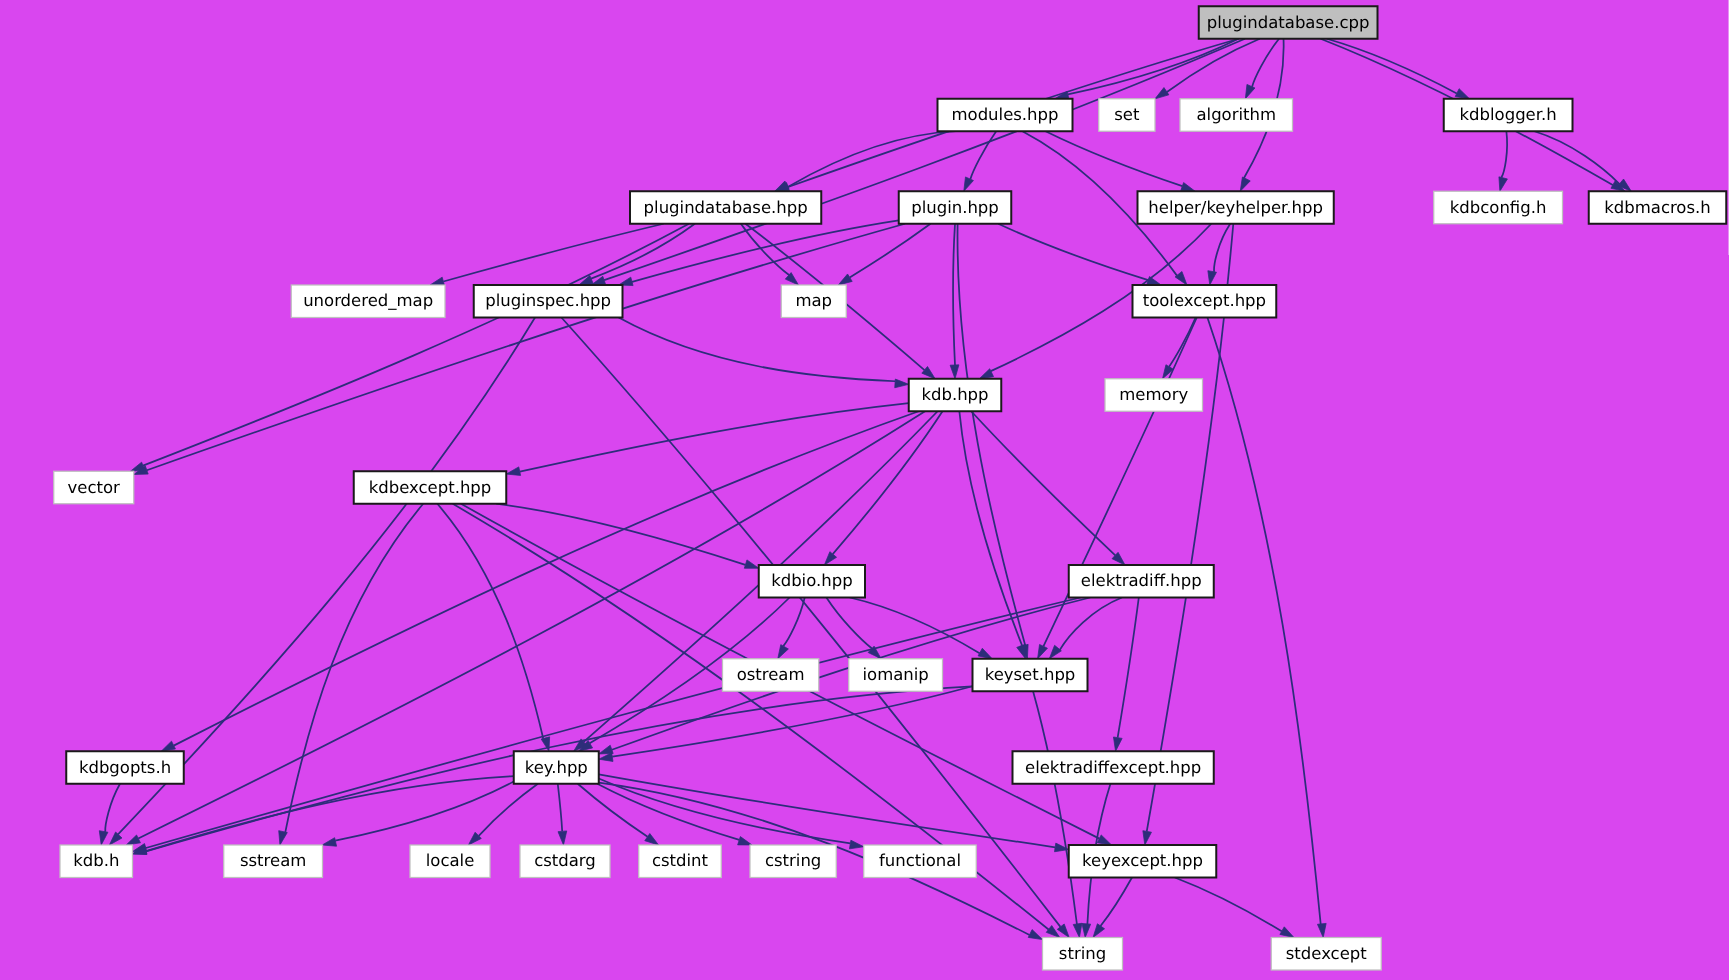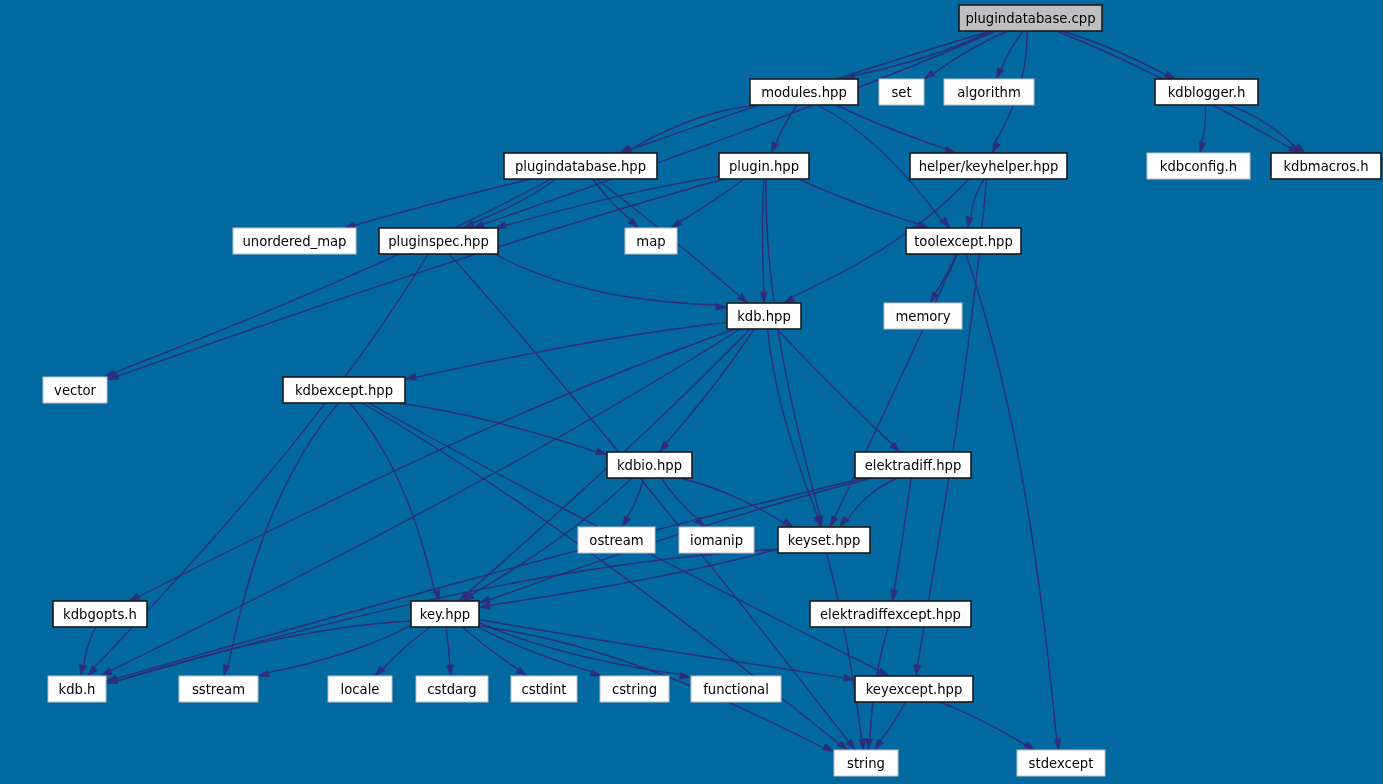--- a/index.html
+++ b/index.html
@@ -4,21 +4,21 @@
 <style>
   html, body {
     margin: 0;
     padding: 0;
     background: #ffffff;
   }
   #graph-root {
     position: relative;
     width: 1383px;
     height: 784px;
-    background: #0369a1;
+    background: #d946ef;
     font-family: "DejaVu Sans", "Liberation Sans", sans-serif;
     overflow: hidden;
   }
   svg#graph-svg {
     position: absolute;
     left: 0;
     top: 0;
     width: 1383px;
     height: 784px;
     display: block;

